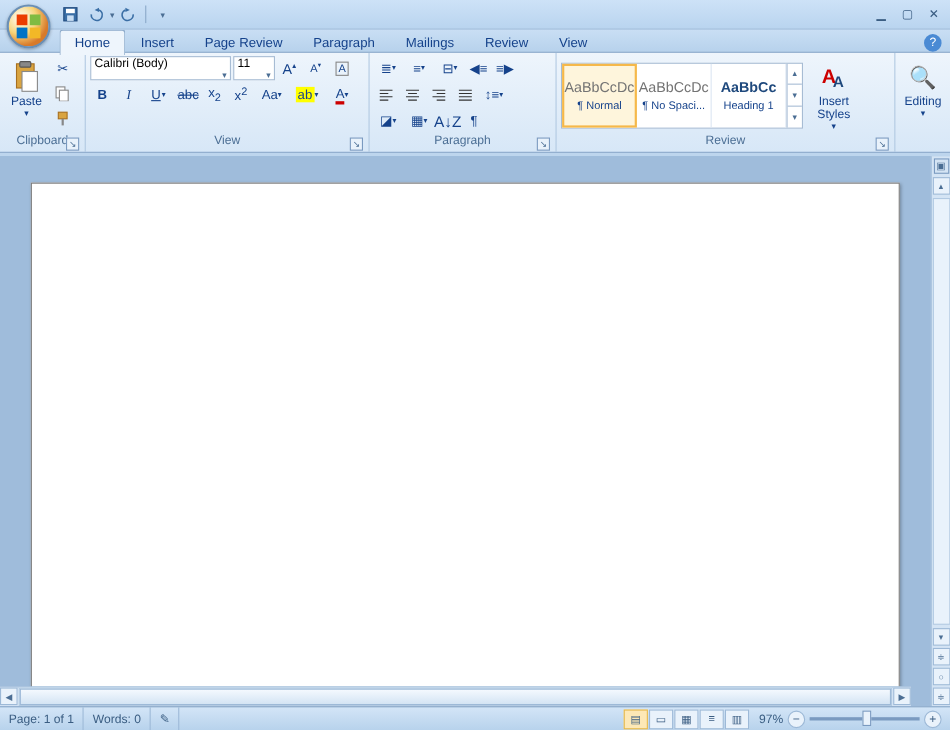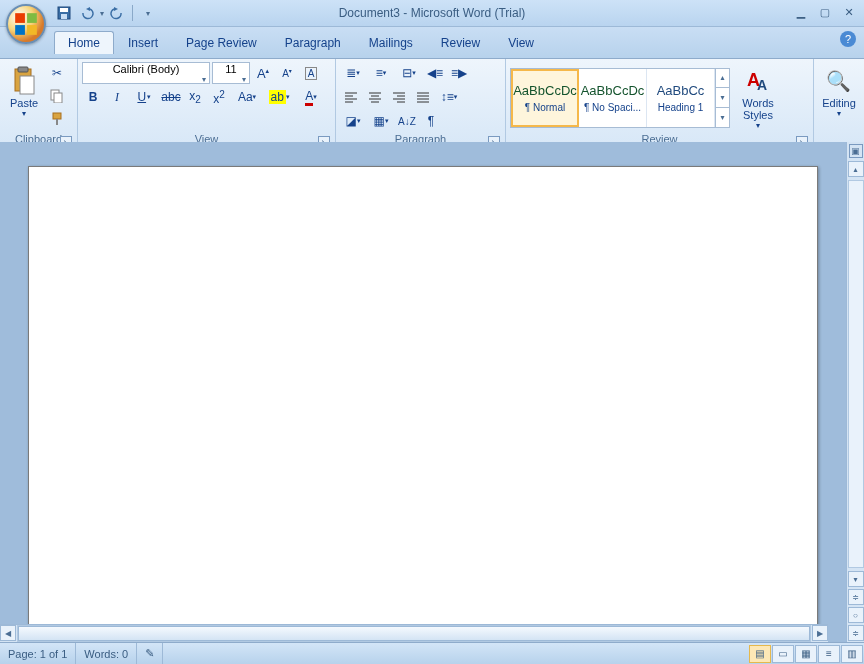--- a/index.html
+++ b/index.html
@@ -10,47 +10,47 @@
 .office-btn { width: 40px; height: 40px; border-radius: 50%; background: radial-gradient(circle at 30% 30%, #fff, #f7d57a 40%, #d87a2a 70%); border: 2px solid #6a8fb5; position: absolute; left: 6px; top: 4px; z-index: 10; display: flex; align-items: center; justify-content: center; font-size: 18px; cursor: pointer; box-shadow: 0 1px 3px rgba(0,0,0,.3); }
 .office-btn svg { width: 26px; height: 26px; }
 .qat { margin-left: 54px; display: flex; align-items: center; gap: 3px; }
 .qat-btn { width: 20px; height: 20px; display: flex; align-items: center; justify-content: center; cursor: pointer; border-radius: 3px; }
 .qat-sep { width: 1px; height: 16px; background: #8aa9c9; margin: 0 2px; }
 .titletext { position: absolute; left: 50%; transform: translateX(-50%); font-size: 12px; color: #3a5d82; }
 .winctrl { position: absolute; right: 6px; top: 4px; display: flex; gap: 6px; }
 .winctrl span { width: 18px; height: 16px; display: flex; align-items: center; justify-content: center; color: #3a5d82; cursor: pointer; font-size: 11px; }
 
 
-.tabbar { height: 32px; background: linear-gradient(#c9def4, #b7d2ec); display: flex; align-items: center; padding-left: 54px; border-bottom: 1px solid #8eabcb; position: relative; }
+.tabbar { height: 21px; background: linear-gradient(#c9def4, #b7d2ec); display: flex; align-items: flex-start; padding-left: 54px; border-bottom: 1px solid #8eabcb; position: relative; }
 .tab { padding: 4px 13px 4px; font-size: 12px; color: #15428b; cursor: pointer; border: 1px solid transparent; border-bottom: none; }
 .tab.active { background: #eef5fc; border-color: #8eabcb; border-radius: 3px 3px 0 0; color: #15428b; font-weight: normal; }
 .help-icon { position: absolute; right: 8px; top: 4px; width: 16px; height: 16px; border-radius: 50%; background: #4a8ad4; color: #fff; font-size: 11px; display: flex; align-items: center; justify-content: center; cursor: pointer; }
 
 
 .ribbon { height: 91px; background: linear-gradient(#eef5fc, #d7e7f7); border-bottom: 1px solid #8eabcb; display: flex; }
 .group { border-right: 1px solid #b1c9e2; display: flex; flex-direction: column; padding: 3px 4px 0; }
 .group-body { flex: 1; display: flex; align-items: flex-start; }
 .group-label { height: 16px; font-size: 11px; color: #4b6e94; text-align: center; position: relative; }
 .group-launcher { position: absolute; right: 1px; bottom: 1px; width: 12px; height: 12px; border: 1px solid #7a9ac0; font-size: 8px; display: flex; align-items: center; justify-content: center; color: #4b6e94; cursor: pointer; background: #e9f2fb; }
 
 .big-btn { display: flex; flex-direction: column; align-items: center; justify-content: center; padding: 2px 4px; cursor: pointer; font-size: 11px; color: #15428b; text-align: center; border: 1px solid transparent; }
 .big-btn .ico { width: 32px; height: 32px; display: flex; align-items: center; justify-content: center; }
 
 .small-btn { width: 22px; height: 22px; display: flex; align-items: center; justify-content: center; cursor: pointer; border: 1px solid transparent; font-size: 12px; color: #15428b; }
 
 .font-stack { display: flex; flex-direction: column; gap: 2px; }
 .font-row { display: flex; align-items: center; gap: 2px; }
-.combo { height: 22px; background: #fff; border: 1px solid #a7bcd4; display: flex; align-items: center; font-size: 11px; padding: 0 3px; cursor: pointer; flex-direction: column; }
+.combo { height: 22px; background: #fff; border: 1px solid #a7bcd4; display: flex; font-size: 11px; padding: 0 3px; cursor: pointer; flex-direction: column; }
 .combo .dd { margin-left: auto; color: #4b6e94; font-size: 8px; padding-left: 3px; }
 
 .style-gallery { display: flex; border: 1px solid #a7bcd4; background: #fff; }
 .style-item { width: 68px; height: 58px; border-right: 1px solid #dce6f2; display: flex; flex-direction: column; align-items: center; justify-content: center; cursor: pointer; font-size: 10px; color: #15428b; }
 .style-item.sel { border: 2px solid #f5b84a; background: #fef5dc; }
-.style-item .preview { font-size: 13px; color: #14532d; margin-bottom: 4px; }
-.style-item.h1 .preview { color: #1f497d; font-weight: normal; }
+.style-item .preview { font-size: 13px; color: #737373; margin-bottom: 4px; }
+.style-item.h1 .preview { color: #1f497d; font-weight: bold; }
 .gallerynav { width: 14px; display: flex; flex-direction: column; border-left: 1px solid #a7bcd4; }
 .gallerynav div { flex: 1; display: flex; align-items: center; justify-content: center; font-size: 8px; cursor: pointer; border-bottom: 1px solid #a7bcd4; color: #4b6e94; }
 .gallerynav div:last-child { border-bottom: none; }
 
 
 .docarea { position: absolute; top: 142px; left: 0; right: 0; bottom: 22px; background: #9fbcdb; display: flex; }
 .docwrap { flex: 1; background: #9fbcdb; padding: 24px 16px 0 28px; overflow: hidden; position: relative; }
 .page { width: 790px; height: 100%; background: #fff; border: 1px solid #7a7a7a; box-shadow: 1px 1px 3px rgba(0,0,0,.3); }
 .vscroll { width: 18px; background: #d4e4f4; border-left: 1px solid #9db9d7; display: flex; flex-direction: column; align-items: center; }
 .vscroll .markup-icon { width: 14px; height: 14px; margin: 2px 0; border: 1px solid #7a9ac0; font-size: 9px; display: flex; align-items: center; justify-content: center; color: #4b6e94; }
@@ -105,21 +105,20 @@
         <svg width="14" height="14">
           <path d="M4 3 A5 5 0 1 0 11 7" fill="none" stroke="#3a6ea5" stroke-width="1.5"></path>
           <path d="M4 1 L4 5 L8 3 Z" fill="#3a6ea5"></path>
         </svg>
       </div>
     <div class="qat-sep"></div>
     <div class="qat-btn">
         <span style="font-size:8px;color:#4b6e94">▾</span>
       </div>
   </div>
-  <div class="titletext">Document3 - Microsoft Word (Trial)</div>
   <div class="winctrl">
     <span>▁</span>
     <span>▢</span>
     <span>✕</span>
   </div>
 </div>
 
 <div class="tabbar">
   <div class="tab active">Home</div>
   <div class="tab">Insert</div>
@@ -288,21 +287,21 @@
       <div class="font-row">
         <div class="small-btn" style="width:26px">
             <span>◪</span>
             <span style="font-size:7px">▾</span>
           </div>
         <div class="small-btn" style="width:26px">
             <span>▦</span>
             <span style="font-size:7px">▾</span>
           </div>
         <div class="small-btn">
-            <span style="font-size:10px">A↓Z</span>
+            <span style="font-size:14px">A↓Z</span>
           </div>
         <div class="small-btn">
             <span>¶</span>
           </div>
       </div>
     </div>
     <div class="group-label"><span>Paragraph</span><div class="group-launcher">↘</div></div>
   </div>
 
   <div class="group" style="flex:1">
@@ -326,21 +325,21 @@
           <div>▾</div>
         </div>
       </div>
       <div class="big-btn" style="width:48px;margin-left:4px">
         <div class="ico">
             <svg width="26" height="26">
               <text x="2" y="18" font-size="18" fill="#c00" font-weight="bold">A</text>
               <text x="12" y="22" font-size="14" fill="#1f497d" font-weight="bold">A</text>
             </svg>
           </div>
-        <span style="line-height:1.1">Words Styles</span>
+        <span style="line-height:1.1">Insert Styles</span>
           <span style="font-size:8px">▾</span>
       </div>
     </div>
     <div class="group-label"><span>Review</span><div class="group-launcher">↘</div></div>
   </div>
 
   <div class="group" style="width:50px;border-right:none">
     <div class="group-body">
       <div class="big-btn" style="width:42px">
         <div class="ico" style="font-size:20px;color:#1f497d">🔍</div>
@@ -391,14 +390,22 @@
       </div>
     <div class="viewbtn">
         <span>▦</span>
       </div>
     <div class="viewbtn">
         <span>≡</span>
       </div>
     <div class="viewbtn">
         <span>▥</span>
       </div>
+    <div class="zoom">
+      <span>97%</span>
+      <div class="zbtn">−</div>
+      <div class="slider">
+          <div class="thumb"></div>
+        </div>
+      <div class="zbtn">+</div>
+    </div>
   </div>
 </div>
 
 </body></html>

